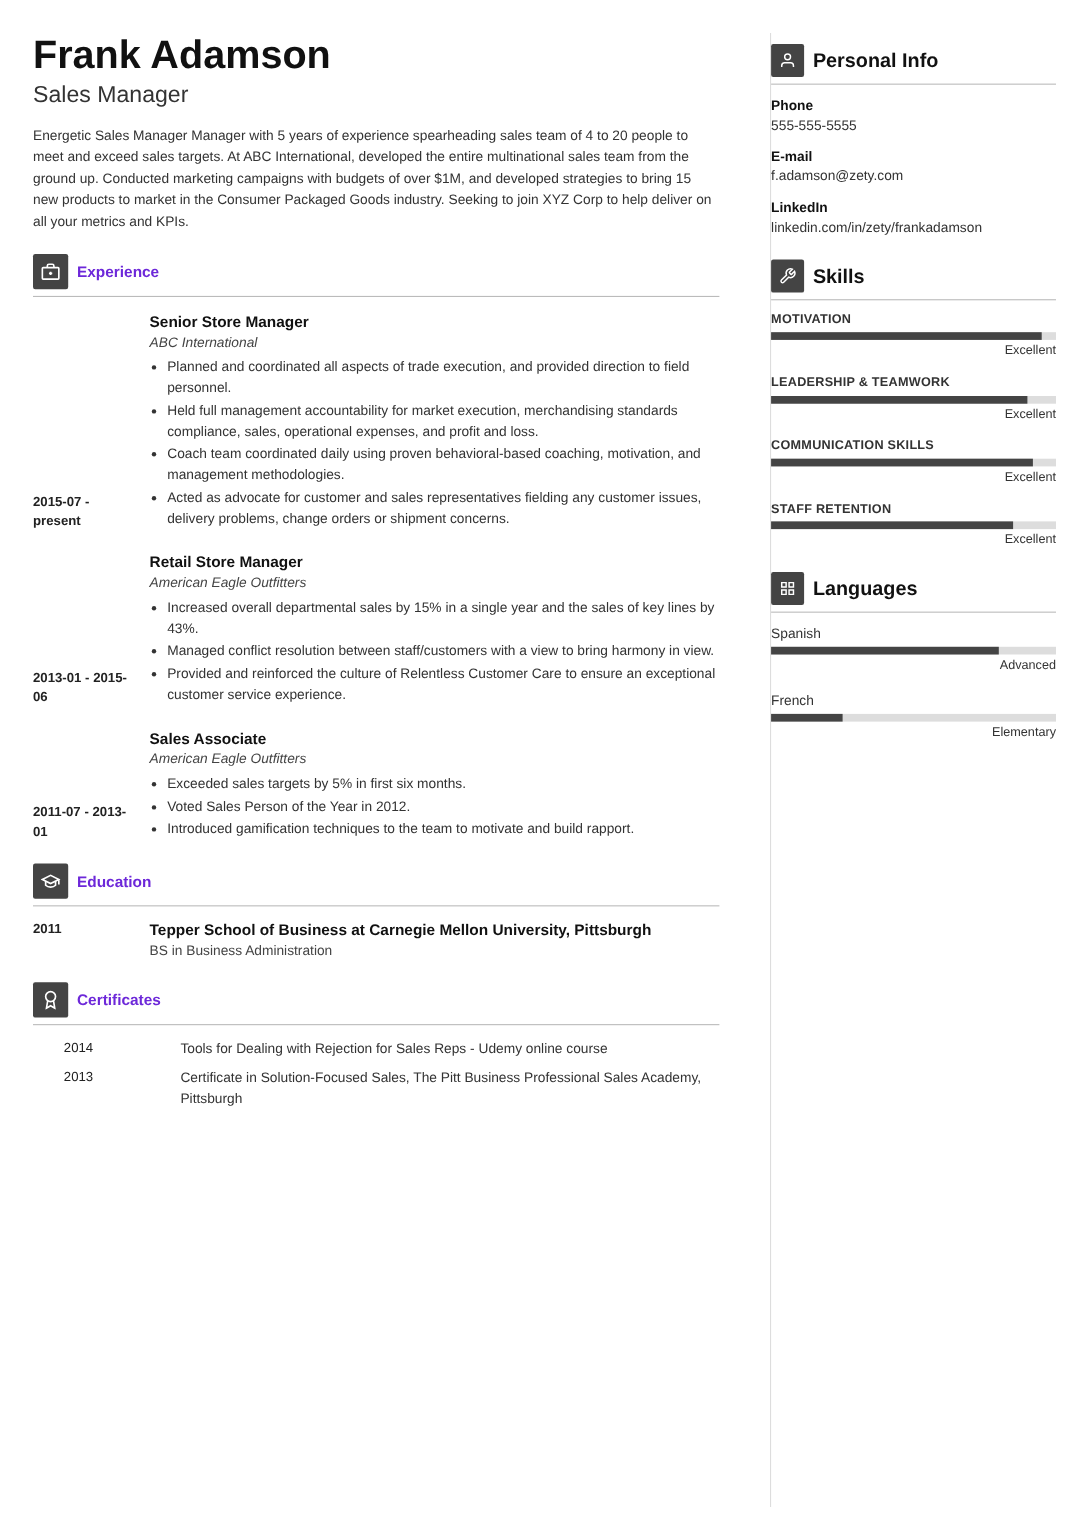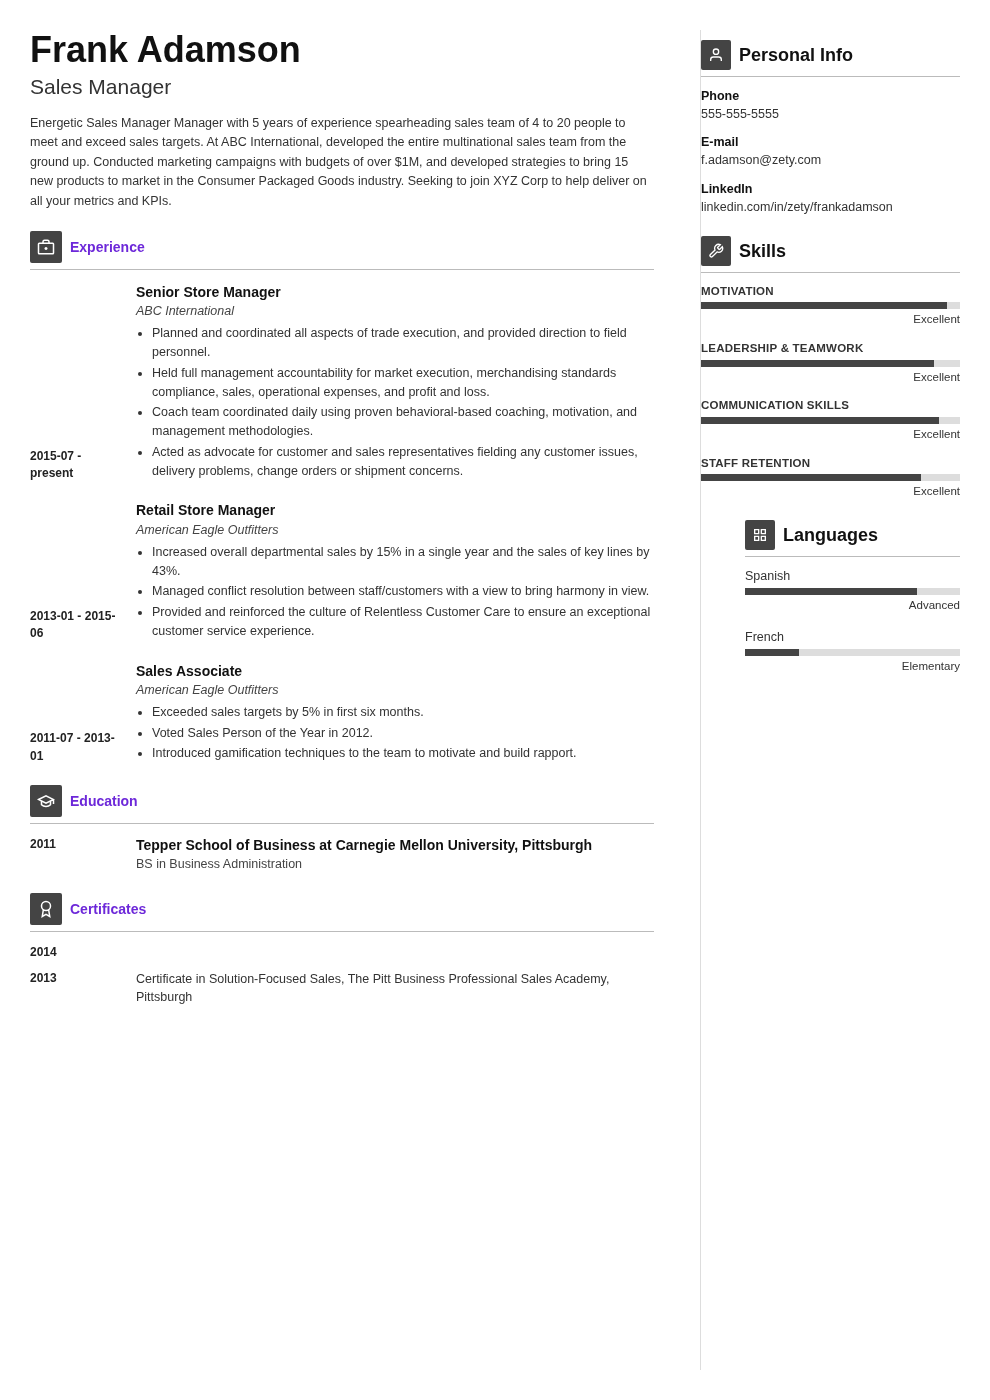--- a/index.html
+++ b/index.html
@@ -153,22 +153,23 @@
     
     .cert-item {
       display: flex;
       gap: 16px;
       margin-bottom: 8px;
     }
     .cert-date {
       width: 90px;
       flex-shrink: 0;
       font-size: 12px;
-      font-weight: 700;
+      font-weight: 400;
       color: #222;
+      margin-left: 28px;
     }
     .cert-desc {
       font-size: 12.5px;
       color: #333;
       flex: 1;
       line-height: 1.5;
     }
 
     
     .right-section {
@@ -374,20 +375,21 @@
             <circle cx="12" cy="8" r="6"></circle>
             <path d="M15.477 12.89L17 22l-5-3-5 3 1.523-9.11"></path>
           </svg>
         </div>
         <span class="section-title">Certificates</span>
       </div>
       <hr class="section-divider">
       <div id="cert-items">
           <div class="cert-item">
     <div class="cert-date">2014</div>
+    <div class="cert-desc">Tools for Dealing with Rejection for Sales Reps - Udemy online course</div>
   </div>
           <div class="cert-item">
     <div class="cert-date">2013</div>
     <div class="cert-desc">Certificate in Solution-Focused Sales, The Pitt Business Professional Sales Academy, Pittsburgh</div>
   </div>
         </div>
     </div>
   </div>
 
   <div class="right-col">
@@ -453,21 +455,21 @@
           <div class="skill-item">
     <div class="skill-name">STAFF RETENTION</div>
     <div class="skill-bar-container">
       <div class="skill-bar-fill" style="width:85%"></div>
     </div>
     <span class="skill-level">Excellent</span>
   </div>
         </div>
     </div>
 
-    <div class="right-section" style="margin-top:20px;margin-left:44px;">
+    <div class="right-section" style="margin-top:20px;">
       <div class="right-section-header">
         <div class="right-section-icon">
           <svg width="16" height="16" viewBox="0 0 24 24" fill="none" stroke="white" stroke-width="2">
             <path d="M4 4h6v6H4zM4 14h6v6H4zM14 4h6v6h-6z"></path>
             <path d="M14 14h6v6h-6z"></path>
           </svg>
         </div>
         <span class="right-section-title">Languages</span>
       </div>
       <hr class="right-divider">

